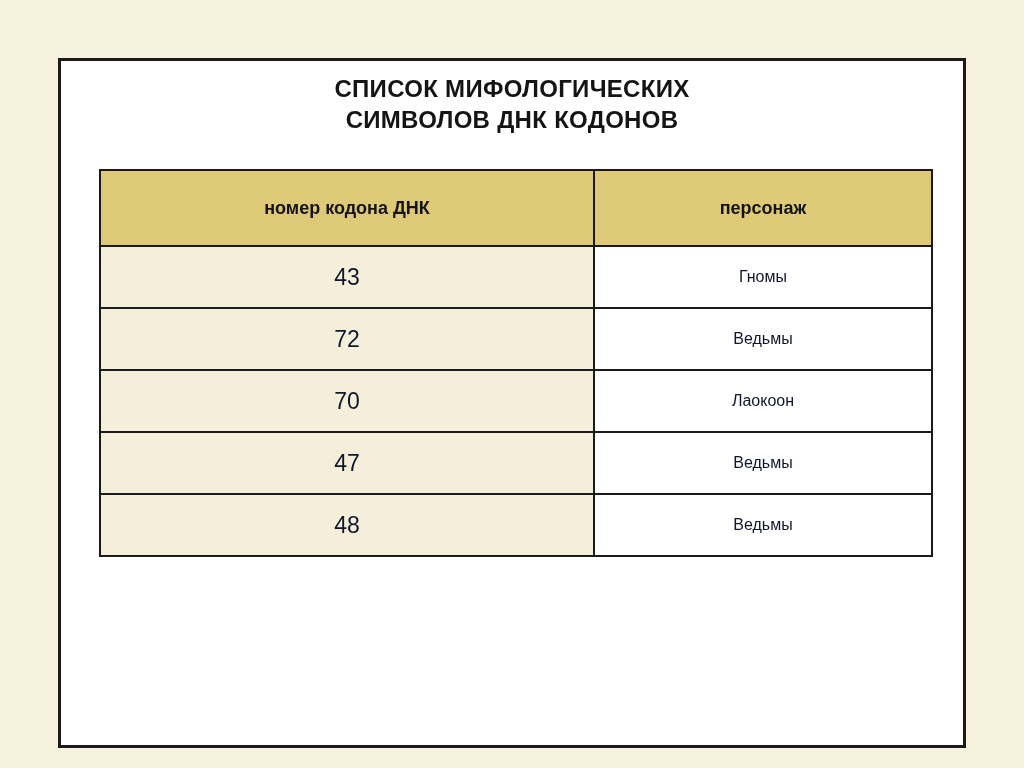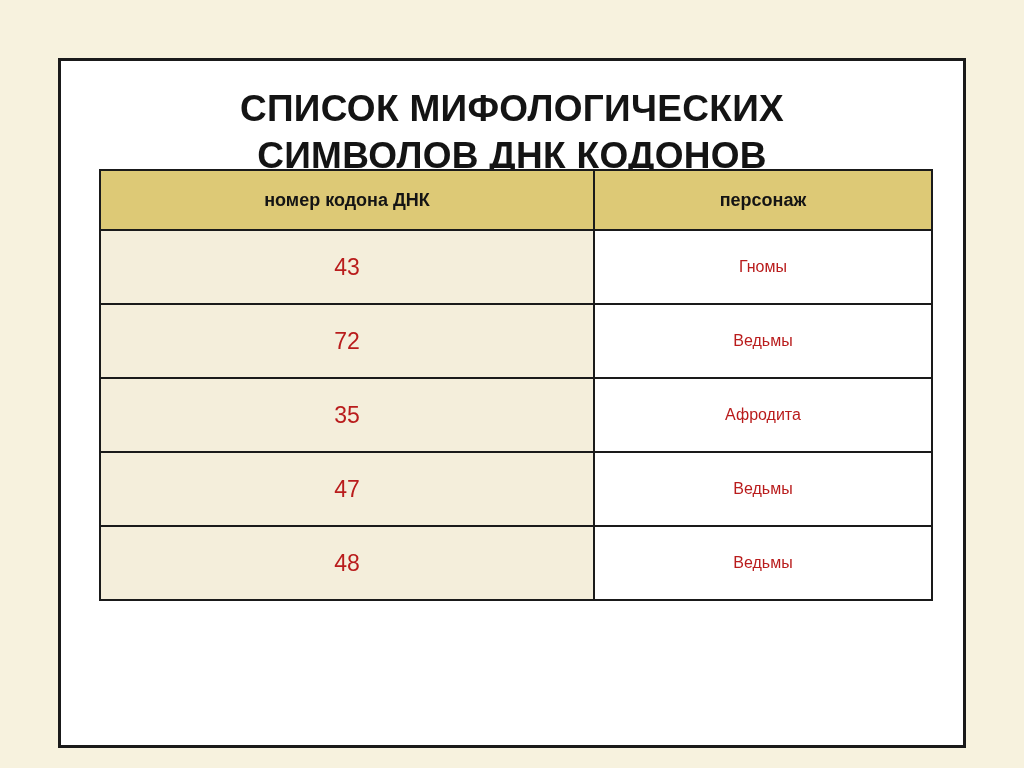--- a/index.html
+++ b/index.html
@@ -18,23 +18,23 @@
     left: 58px;
     top: 58px;
     width: 908px;
     height: 690px;
     background: #ffffff;
     border: 3px solid #1a1a1a;
     box-sizing: border-box;
   }
   .title {
     margin: 0;
-    padding-top: 24px;
+    padding-top: 13px;
     text-align: center;
-    font-size: 37px;
+    font-size: 24px;
     font-weight: bold;
     line-height: 1.28;
     color: #141414;
     letter-spacing: 0.3px;
   }
   .title .line {
     display: block;
   }
   .table-wrap {
     position: absolute;
@@ -47,35 +47,35 @@
     width: 832px;
     table-layout: fixed;
   }
   table.codon-table th,
   table.codon-table td {
     border: 2px solid #1a1a1a;
     box-sizing: border-box;
   }
   table.codon-table th {
     background: #ddc976;
-    height: 60px;
+    height: 76px;
     font-size: 18px;
     font-weight: bold;
     color: #141414;
     text-align: center;
     vertical-align: middle;
   }
   col.col-number { width: 494px; }
   col.col-character { width: 338px; }
 
   table.codon-table td {
-    height: 74px;
+    height: 62px;
     text-align: center;
     vertical-align: middle;
-    color: #b91c1c;
+    color: #0f172a;
   }
   td.num-cell {
     background: #f4eedb;
     font-size: 23px;
   }
   td.char-cell {
     background: #ffffff;
     font-size: 16px;
   }
 </style>
@@ -104,22 +104,22 @@
       <tbody>
         <tr>
           <td class="num-cell">43</td>
           <td class="char-cell">Гномы</td>
         </tr>
         <tr>
           <td class="num-cell">72</td>
           <td class="char-cell">Ведьмы</td>
         </tr>
         <tr>
-          <td class="num-cell">35</td>
-          <td class="char-cell">Афродита</td>
+          <td class="num-cell">70</td>
+          <td class="char-cell">Лаокоон</td>
         </tr>
         <tr>
           <td class="num-cell">47</td>
           <td class="char-cell">Ведьмы</td>
         </tr>
         <tr>
           <td class="num-cell">48</td>
           <td class="char-cell">Ведьмы</td>
         </tr>
       </tbody>

